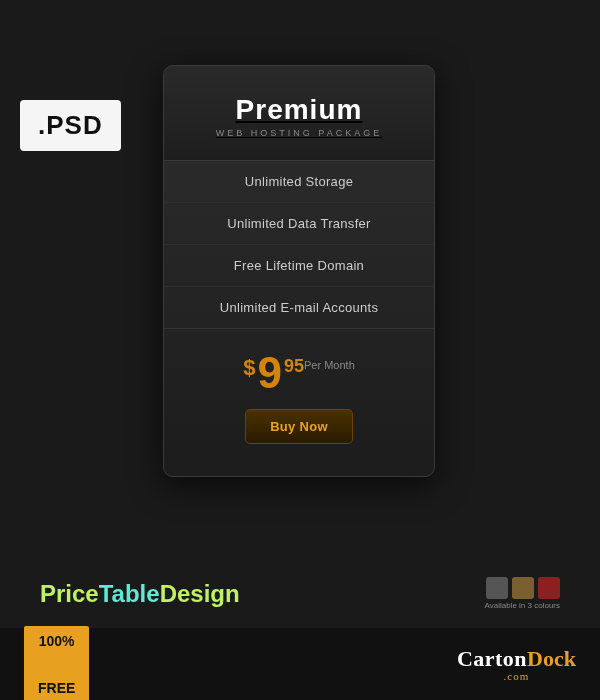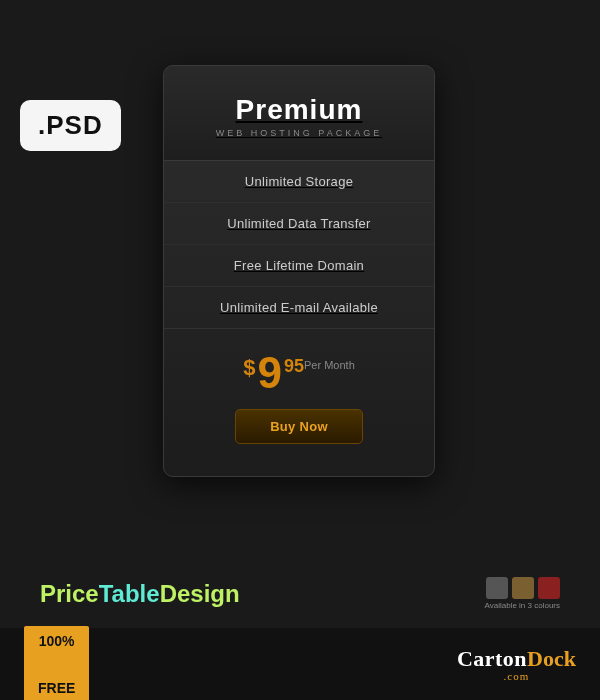--- a/index.html
+++ b/index.html
@@ -12,21 +12,21 @@
       overflow: hidden;
       position: relative;
     }
 
     
     .psd-badge {
       position: absolute;
       top: 100px;
       left: 20px;
       background: #f5f5f5;
-      border-radius: 10px;
+      border-radius: 4px;
       padding: 10px 18px;
       font-size: 26px;
       font-weight: 900;
       color: #111;
       letter-spacing: 1px;
       z-index: 10;
     }
 
     
     .pricing-card {
@@ -62,21 +62,20 @@
       color: #888;
       letter-spacing: 3px;
       text-transform: uppercase;
       margin-top: 2px;
     }
 
     
     .features-list {
       list-style: none;
       padding: 0;
-      text-decoration: underline;
     }
 
     .features-list li {
       text-align: center;
       padding: 13px 16px;
       font-size: 13px;
       color: #ccc;
       border-bottom: 1px solid #2e2e2e;
       letter-spacing: 0.3px;
     }
@@ -129,21 +128,21 @@
     .price-period {
       font-size: 11px;
       color: #888;
       margin-top: 2px;
     }
 
     
     .buy-btn {
       display: block;
       margin: 14px auto 22px;
-      width: 128px;
+      width: 108px;
       padding: 9px 0;
       background: linear-gradient(180deg, #4a3200 0%, #2a1a00 100%);
       border: 1px solid #6a4500;
       border-radius: 5px;
       color: #e8a020;
       font-size: 13px;
       font-weight: 600;
       text-align: center;
       cursor: pointer;
       letter-spacing: 0.3px;
@@ -290,21 +289,21 @@
     <li>
       <span>Unlimited Storage</span>
     </li>
     <li>
       <span>Unlimited Data Transfer</span>
     </li>
     <li>
       <span>Free Lifetime Domain</span>
     </li>
     <li>
-      <span>Unlimited E-mail Available</span>
+      <span>Unlimited E-mail Accounts</span>
     </li>
   </ul>
 
   <div class="pricing-section">
     <div class="price-display">
       <span class="price-dollar">$</span>
       <span class="price-amount">9</span>
       <div class="price-cents-block">
         <span class="price-cents">95</span>
         <span class="price-period">Per Month</span>

